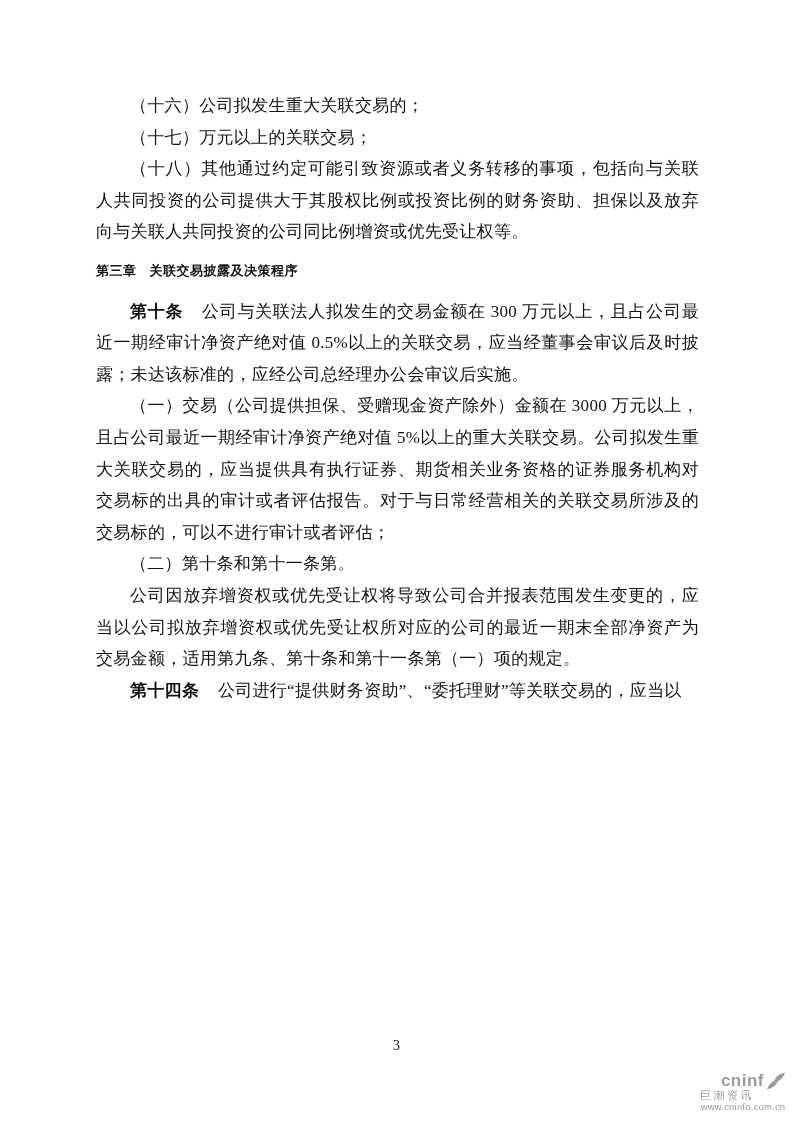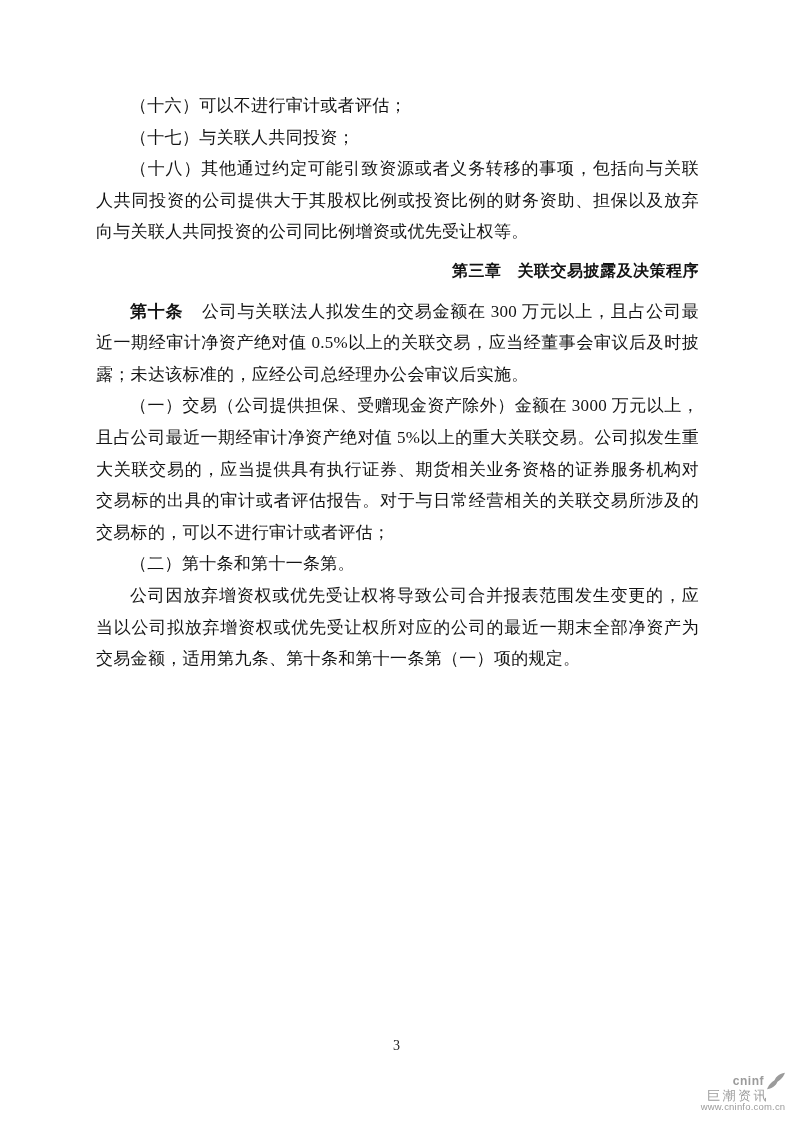--- a/index.html
+++ b/index.html
@@ -21,23 +21,23 @@
     font-size:17px;
     line-height:31.6px;
     text-align:justify;
     text-indent:2em;
     letter-spacing:0.3px;
     word-break:break-all;
   }
   .para .lead { font-weight:bold; margin-right:1.1em; }
   .chapter {
     margin:7px 0 9px 0;
-    font-size:16px;
+    font-size:13px;
     font-weight:bold;
-    text-align:right;
+    text-align:left;
     text-indent:0;
     line-height:31.6px;
     letter-spacing:0.5px;
   }
   .chapter .h-lead { margin-right:1em; }
   .footer-pagenum {
     position:absolute;
     left:0; right:0;
     top:1038px;
     text-align:center;
@@ -52,67 +52,67 @@
     font-family:"Liberation Sans","DejaVu Sans",sans-serif;
     user-select:none;
   }
   .brand-row1 {
     display:flex;
     align-items:center;
     justify-content:flex-end;
     gap:2px;
   }
   .brand-name {
-    font-size:12px;
+    font-size:17px;
     font-weight:bold;
     letter-spacing:0.5px;
     line-height:18px;
   }
   .brand-swirl { width:20px; height:18px; display:block; }
   .brand-cn {
-    font-size:13px;
+    font-size:11px;
     letter-spacing:2.5px;
-    text-align:right;
     padding-right:17px;
     line-height:11px;
   }
   .brand-url {
     font-size:9.5px;
     letter-spacing:0.2px;
     text-align:center;
     line-height:12px;
     white-space:nowrap;
   }
 </style>
 </head>
 <body>
 
 <div class="page">
   <div class="content">
 
-    <p class="para"><span>（十六）可以不进行审计或者评估；</span></p>
+    <p class="para"><span>（十六）公司拟发生重大关联交易的；</span></p>
 
-    <p class="para"><span>（十七）与关联人共同投资；</span></p>
+    <p class="para"><span>（十七）万元以上的关联交易；</span></p>
 
     <p class="para"><span>（十八）其他通过约定可能引致资源或者义务转移的事项，包括向与关联人共同投资的公司提供大于其股权比例或投资比例的财务资助、担保以及放弃向与关联人共同投资的公司同比例增资或优先受让权等。</span></p>
 
     <h2 class="chapter"><span class="h-lead">第三章</span><span>关联交易披露及决策程序</span></h2>
 
 
     <p class="para"><b class="lead">第十条</b><span>公司与关联法人拟发生的交易金额在 300 万元以上，且占公司最近一期经审计净资产绝对值 0.5%以上的关联交易，应当经董事会审议后及时披露；未达该标准的，应经公司总经理办公会审议后实施。</span></p>
 
 
     <p class="para"><span>（一）交易（公司提供担保、受赠现金资产除外）金额在 3000 万元以上，且占公司最近一期经审计净资产绝对值 5%以上的重大关联交易。公司拟发生重大关联交易的，应当提供具有执行证券、期货相关业务资格的证券服务机构对交易标的出具的审计或者评估报告。对于与日常经营相关的关联交易所涉及的交易标的，可以不进行审计或者评估；</span></p>
 
     <p class="para"><span>（二）第十条和第十一条第。</span></p>
 
 
 
     <p class="para"><span>公司因放弃增资权或优先受让权将导致公司合并报表范围发生变更的，应当以公司拟放弃增资权或优先受让权所对应的公司的最近一期末全部净资产为交易金额，适用第九条、第十条和第十一条第（一）项的规定。</span></p>
 
+    <p class="para"><b class="lead">第十四条</b><span>公司进行“提供财务资助”、“委托理财”等关联交易的，应当以</span></p>
 
   </div>
 
   <div class="footer-pagenum">3</div>
 
   <div class="brand">
     <div class="brand-row1">
       <span class="brand-name">cninf</span>
       <svg class="brand-swirl" viewBox="0 0 24 22" xmlns="http://www.w3.org/2000/svg">
         <path d="M23 1 C15 2.5 10.5 6.5 9.2 13.5 C14.5 12.5 20.5 8 23 1 Z" fill="#9b9b9b"></path>

